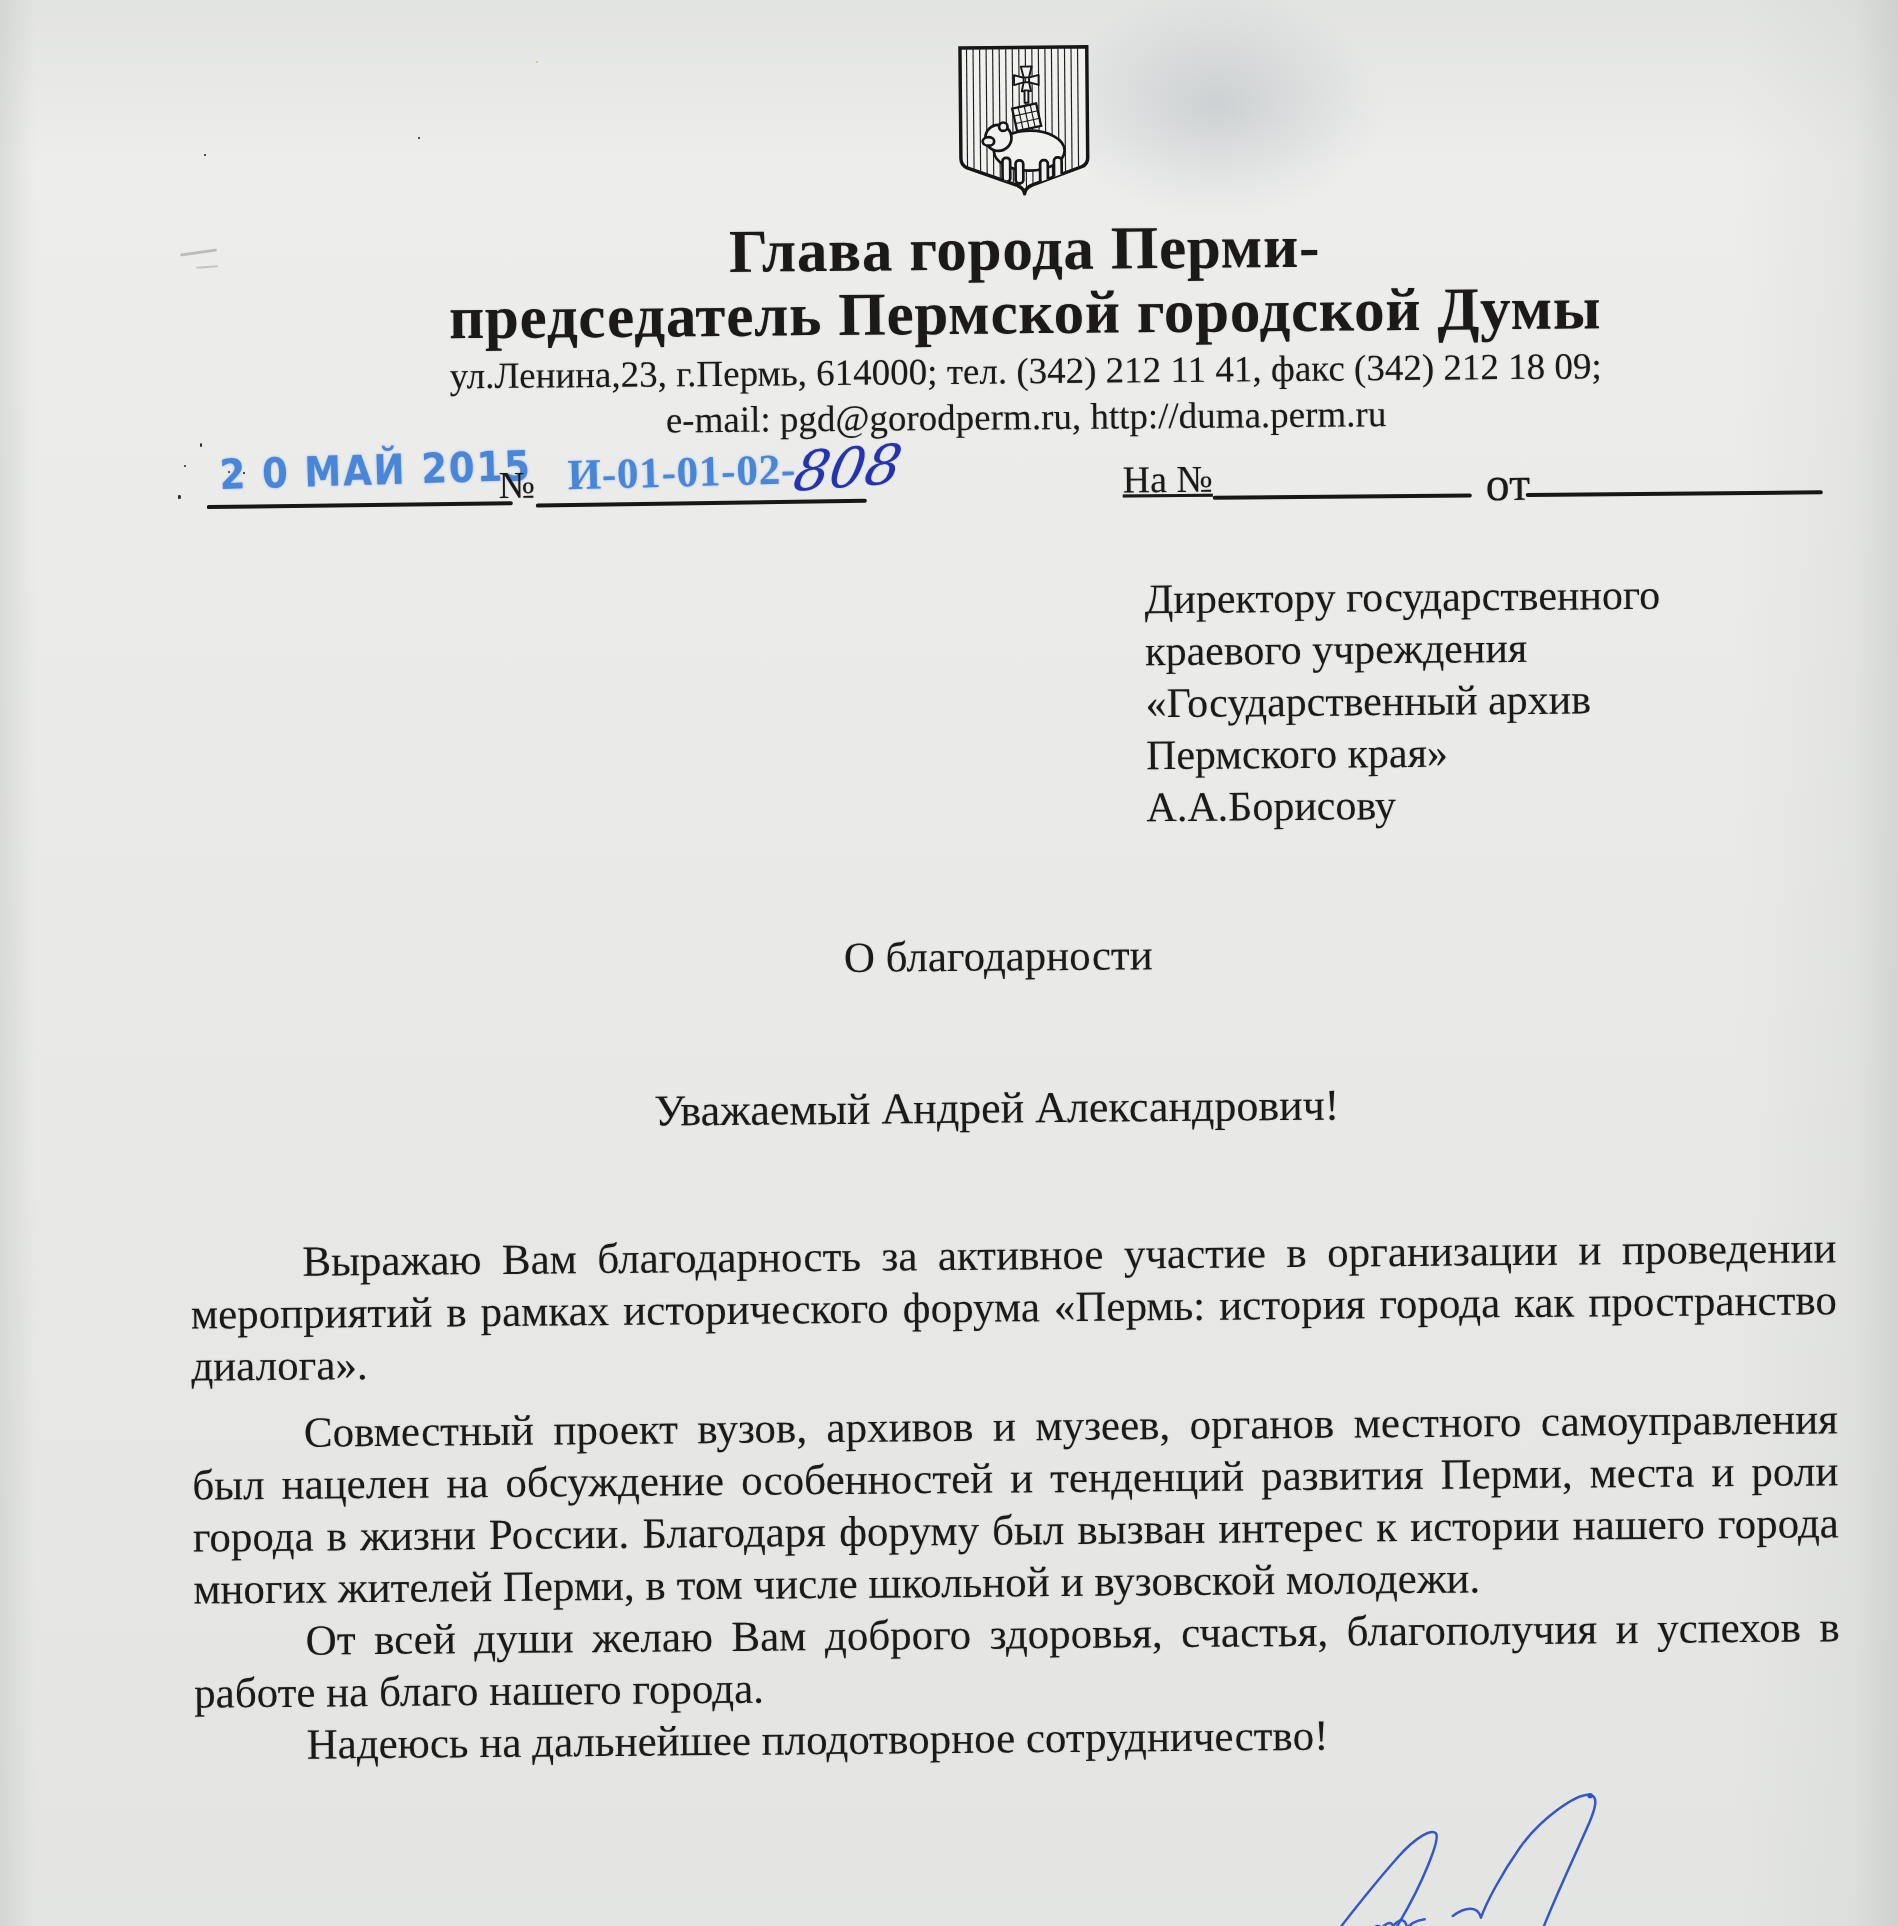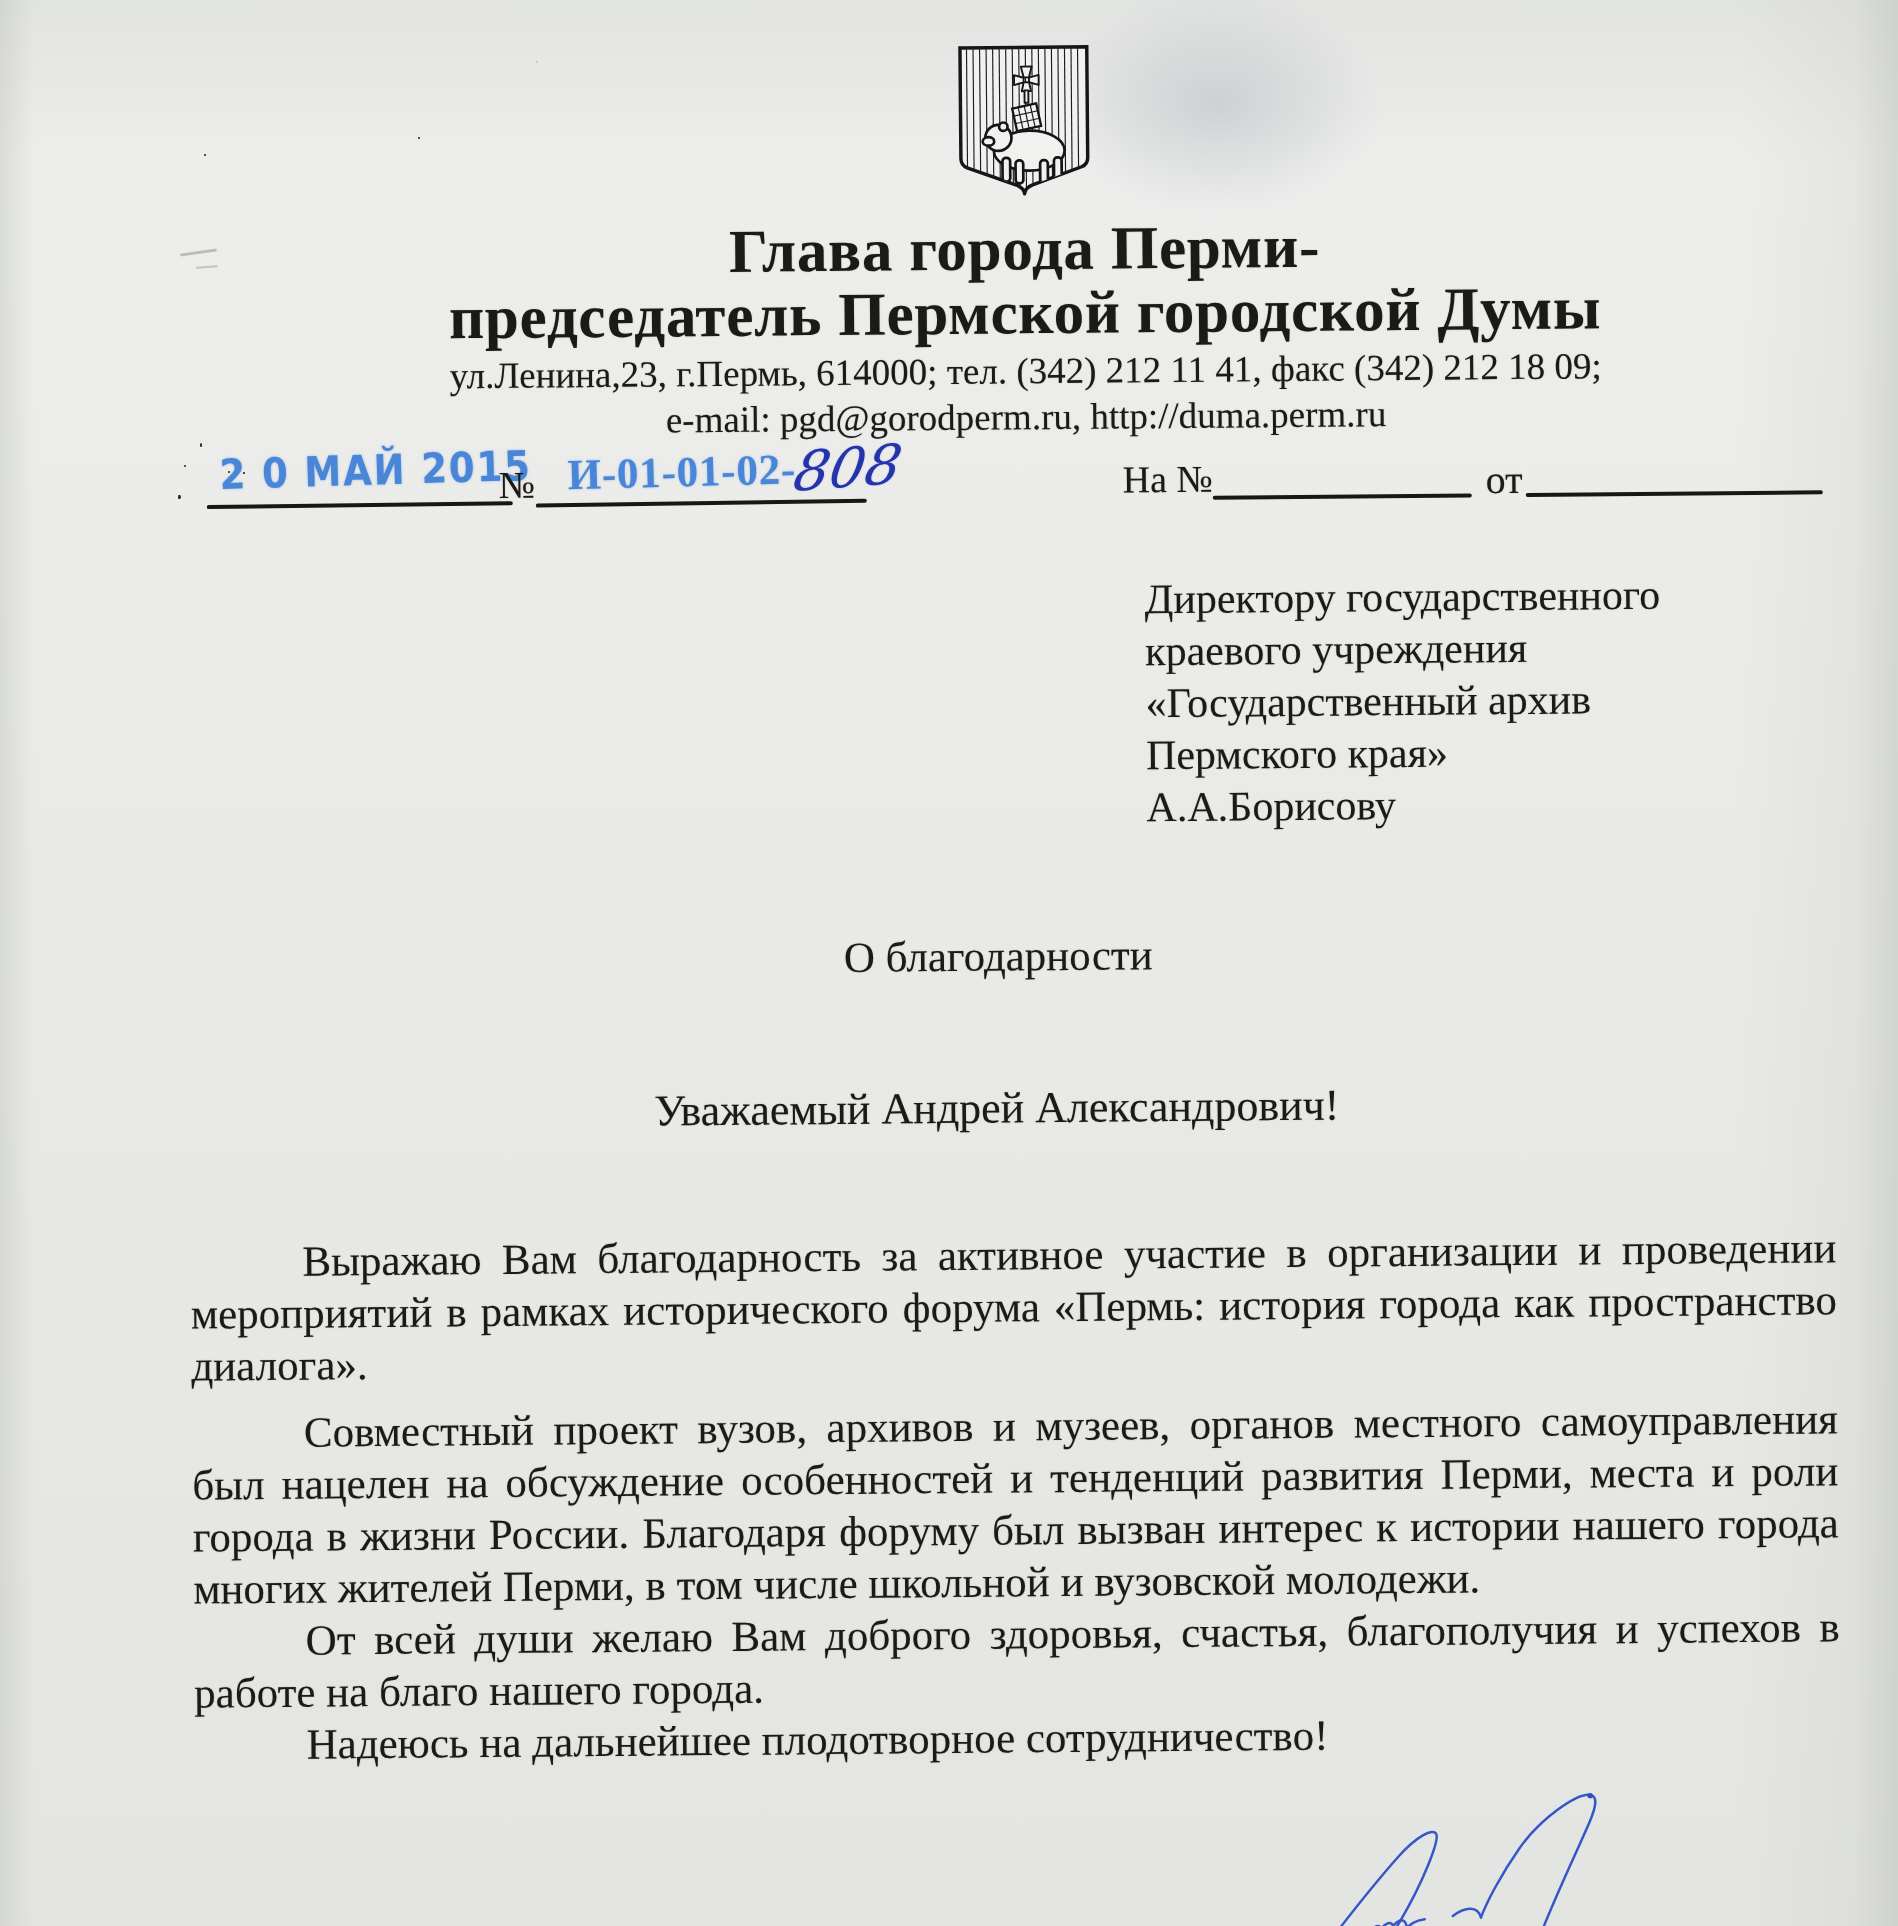--- a/index.html
+++ b/index.html
@@ -51,22 +51,22 @@
     text-shadow: 0 0 2.3px rgba(74,134,216,0.5);
   }
   .handwritten-number {
     left: 802px; top: 435px;
     font-family: "DejaVu Serif", serif;
     font-style: italic; font-size: 55px;
     color: #2434ac;
     transform: skewX(-14deg) rotate(-4deg);
     text-shadow: 0 0 1.5px rgba(36,52,172,0.4);
   }
-  .reply-label { left: 1129px; top: 459px; font-size: 38px; }
-  .from-label { left: 1492px; top: 461px; font-size: 40px; }
+  .reply-label { left: 1129px; top: 459px; font-size: 38px; text-decoration: underline; }
+  .from-label { left: 1492px; top: 461px; font-size: 48px; }
   .rule { position: absolute; height: 4.2px; background: #181716; border-radius: 1.9px; }
   .rule1 { left: 213px;  top: 498px; width: 306px; transform: rotate(-0.25deg); }
   .rule2 { left: 542px; top: 499px; width: 331px; transform: rotate(-0.35deg); }
   .rule3 { left: 1219px; top: 498px; width: 259px; }
   .rule4 { left: 1532px; top: 498px; width: 297px; }
 
   .recipient { left: 1150px; top: 575px; font-size: 42px; line-height: 52px; }
   .recipient div { white-space: nowrap; }
   .subject { left: 846px; top: 932px; font-size: 43px; }
   .salutation { left: 655px; top: 1083px; font-size: 44px; }

